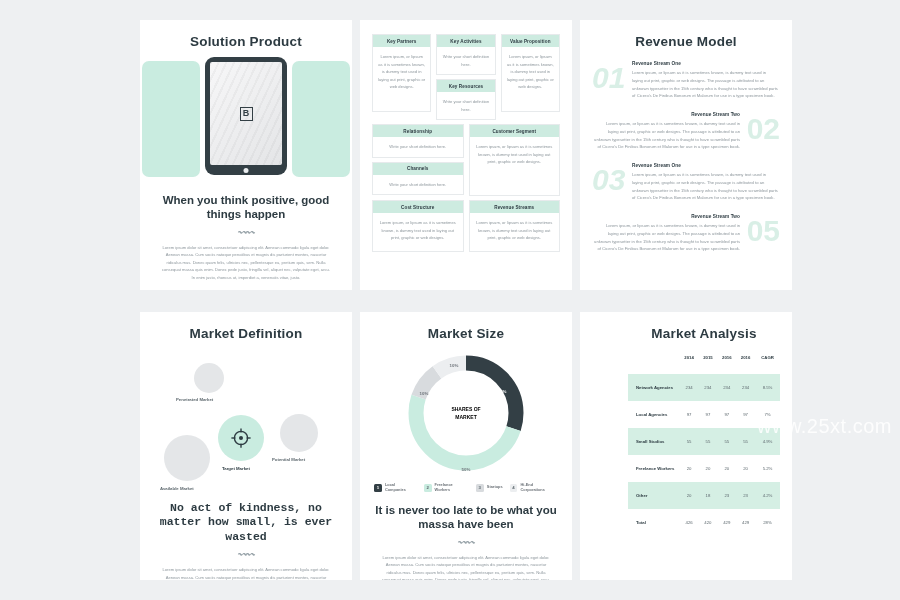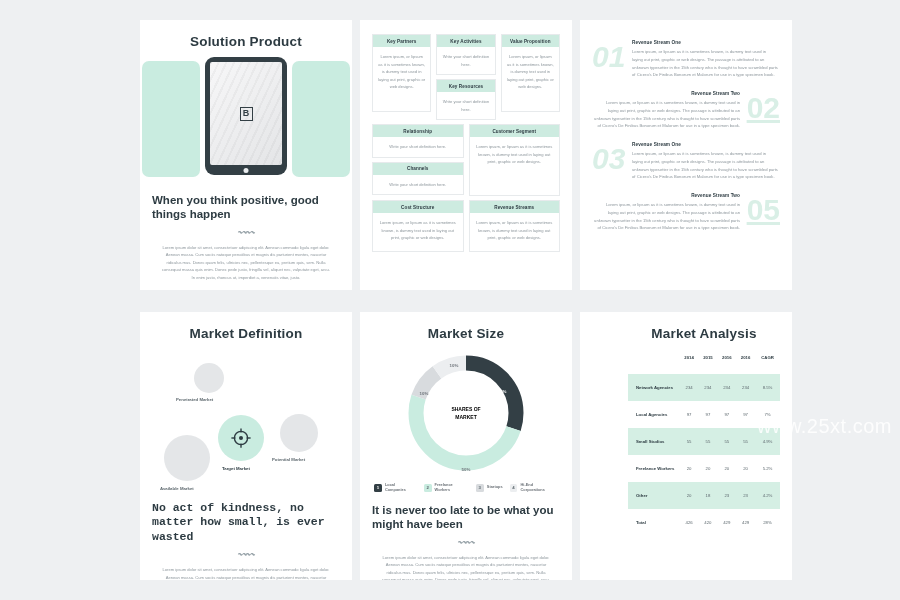--- a/index.html
+++ b/index.html
@@ -95,20 +95,21 @@
     line-height: 1;
   }
   .tablet-home {
     position: absolute; bottom: 2.5px; left: 50%;
     transform: translateX(-50%);
     width: 5px; height: 5px; border-radius: 50%;
     background: #e9ecee;
   }
 
   .headline {
+    text-align: center;
     font-size: 11.5px;
     font-weight: bold;
     color: #2d3b42;
     line-height: 1.25;
     margin-top: 14px;
   }
   .squiggle {
     text-align: center;
     color: #9aa5ab;
     font-size: 9px;
@@ -158,21 +159,21 @@
   .rev-item { position: relative; padding: 4px 0 8px 0; }
   .big-num {
     position: absolute;
     font-size: 30px;
     font-weight: bold;
     color: #d9efe6;
     line-height: .85;
     top: 8px;
   }
   .big-num.l { left: 0; font-style: italic; }
-  .big-num.r { right: 0; text-decoration: underline; }
+  .big-num.r { right: 0; }
   .rev-body.l { margin-left: 40px; margin-right: 2px; text-align: left; }
   .rev-body.r { margin-right: 40px; margin-left: 2px; text-align: right; }
   .rev-sub {
     font-size: 4.7px;
     font-weight: bold;
     color: #2d3b42;
     margin-bottom: 3px;
     letter-spacing: .1px;
   }
   .rev-p {
@@ -318,20 +319,21 @@
             <div class="card h-btm">
               <div class="card-head">Revenue Streams</div>
               <div class="card-body">Lorem ipsum, or lipsum as it is sometimes known, is dummy text used in laying out print, graphic or web designs.</div>
             </div>
           </div>
         </div>
       </div>
     </section>
 
     <section class="slide s3">
+      <div class="slide-title">Revenue Model</div>
 
       <div class="rev-list">
         <div class="rev-item">
           <div class="big-num l">01</div>
           <div class="rev-body l">
             <div class="rev-sub">Revenue Stream One</div>
             <div class="rev-p">Lorem ipsum, or lipsum as it is sometimes known, is dummy text used in laying out print, graphic or web designs. The passage is attributed to an unknown typesetter in the 15th century who is thought to have scrambled parts of Cicero's De Finibus Bonorum et Malorum for use in a type specimen book.</div>
           </div>
         </div>
         <div class="rev-item">
@@ -428,21 +430,21 @@
         <div class="leg">
           <span class="leg-box" style="background:#d8dbde;color:#5d686e">3</span>
           <span class="leg-txt">Startups</span>
         </div>
         <div class="leg">
           <span class="leg-box" style="background:#eceef0;color:#5d686e">4</span>
           <span class="leg-txt">Hi-End Corporations</span>
         </div>
       </div>
 
-      <div class="headline" style="margin-top:10px;">It is never too late to be what you might have been</div>
+      <div class="headline" style="margin-top:10px;">It is never too late to be what you massa have been</div>
       <div class="squiggle">〰〰</div>
       <div class="body-text">Lorem ipsum dolor sit amet, consectetuer adipiscing elit. Aenean commodo ligula eget dolor. Aenean massa. Cum sociis natoque penatibus et magnis dis parturient montes, nascetur ridiculus mus. Donec quam felis, ultricies nec, pellentesque eu, pretium quis, sem. Nulla consequat massa quis enim. Donec pede justo, fringilla vel, aliquet nec, vulputate eget, arcu. In enim justo, rhoncus ut, imperdiet a, venenatis vitae, justo.</div>
     </section>
 
     <section class="slide s6">
       <div class="slide-title">Market Analysis</div>
 
       <table class="ma-table">
         <thead>
           <tr>

